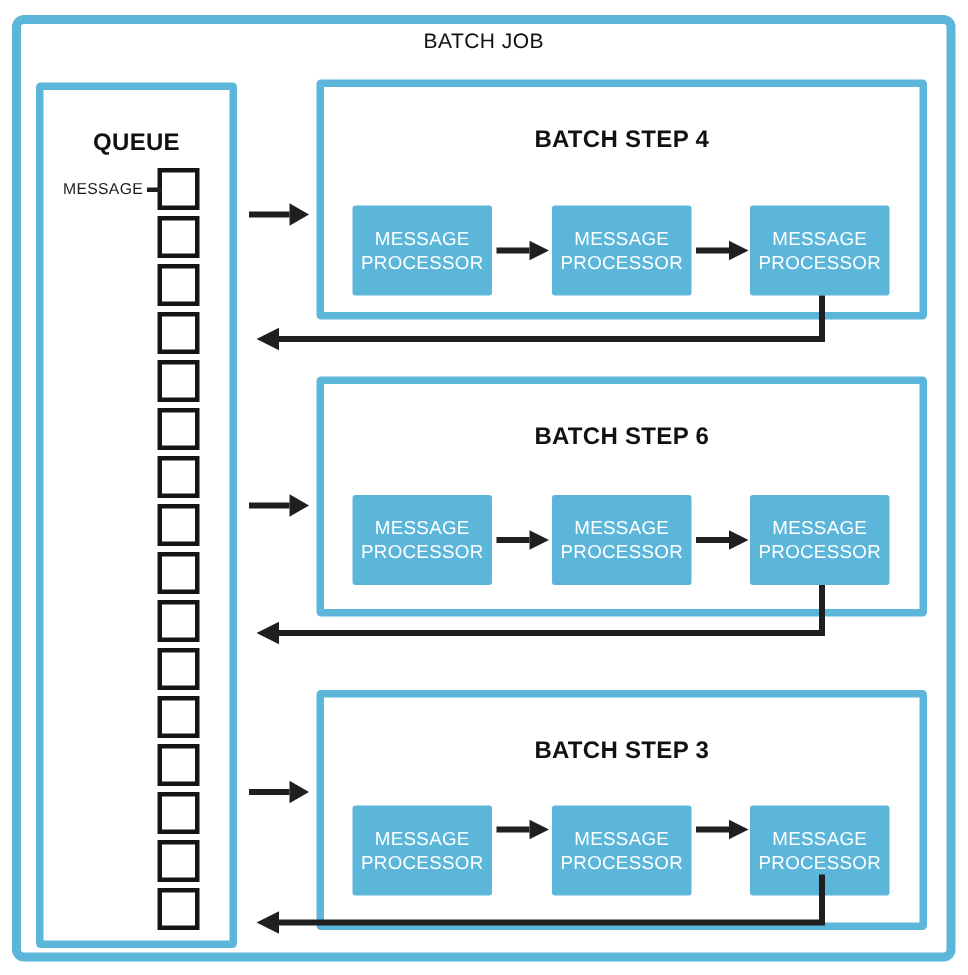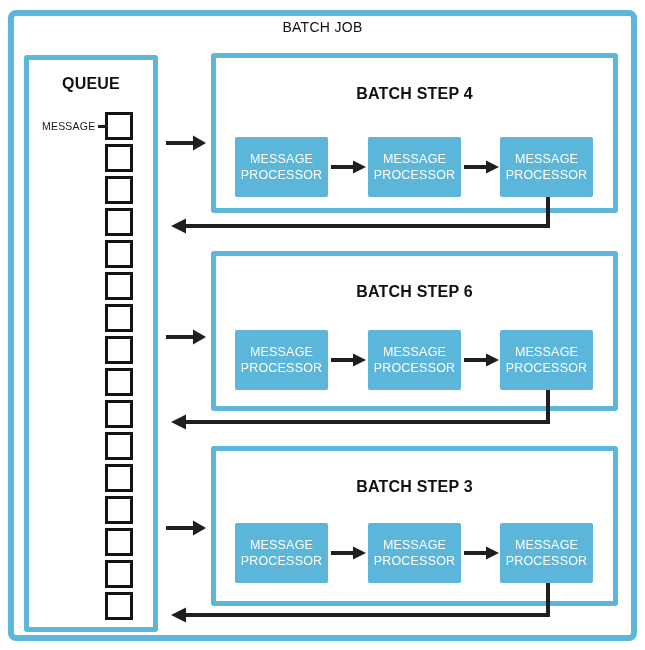--- a/index.html
+++ b/index.html
@@ -17,40 +17,40 @@
   }
   .job-title{
     position:absolute;left:0;top:19px;width:100%;text-align:center;
     font-weight:normal;font-size:14px;letter-spacing:.3px;
   }
   .queue{
     position:absolute;left:24px;top:55px;width:134px;height:577px;
     border:5px solid var(--blue);border-radius:3px;box-sizing:border-box;background:#fff;
   }
   .queue-title{
-    text-align:center;margin-top:15px;font-weight:bold;font-size:16px;letter-spacing:.2px;
+    text-align:center;margin-top:27px;font-weight:bold;font-size:16px;letter-spacing:.2px;
   }
   .records{
     position:absolute;left:76px;top:52px;display:flex;flex-direction:column;gap:4px;
   }
   .record{
     width:28px;height:28px;border:3px solid #141414;background:#fff;box-sizing:border-box;
   }
   .record-pointer{
     position:absolute;left:42px;top:120px;display:flex;align-items:center;gap:3px;
     font-size:10.5px;line-height:12px;letter-spacing:.2px;color:#1a1a1a;
   }
   .record-dash{display:inline-block;width:10px;height:3px;background:var(--ink);}
   .step{
     position:absolute;left:211px;width:407px;height:160px;
     border:5px solid var(--blue);border-radius:3px;box-sizing:border-box;background:#fff;
   }
   .step1{top:53px;--ptop:79px;}
   .step2{top:251px;--ptop:74px;}
-  .step3{top:446px;--ptop:72px;}
+  .step3{top:460px;--ptop:72px;}
   .step-title{
     position:absolute;top:27px;left:0;width:100%;text-align:center;
     font-weight:bold;font-size:16px;letter-spacing:.2px;
   }
   .proc{
     position:absolute;top:var(--ptop);width:93px;height:60px;background:var(--blue);
     color:#fff;font-weight:normal;font-size:12.5px;line-height:16px;letter-spacing:.2px;
     display:flex;align-items:center;justify-content:center;text-align:center;
     border-radius:2px;padding:0 2px;box-sizing:border-box;
   }

